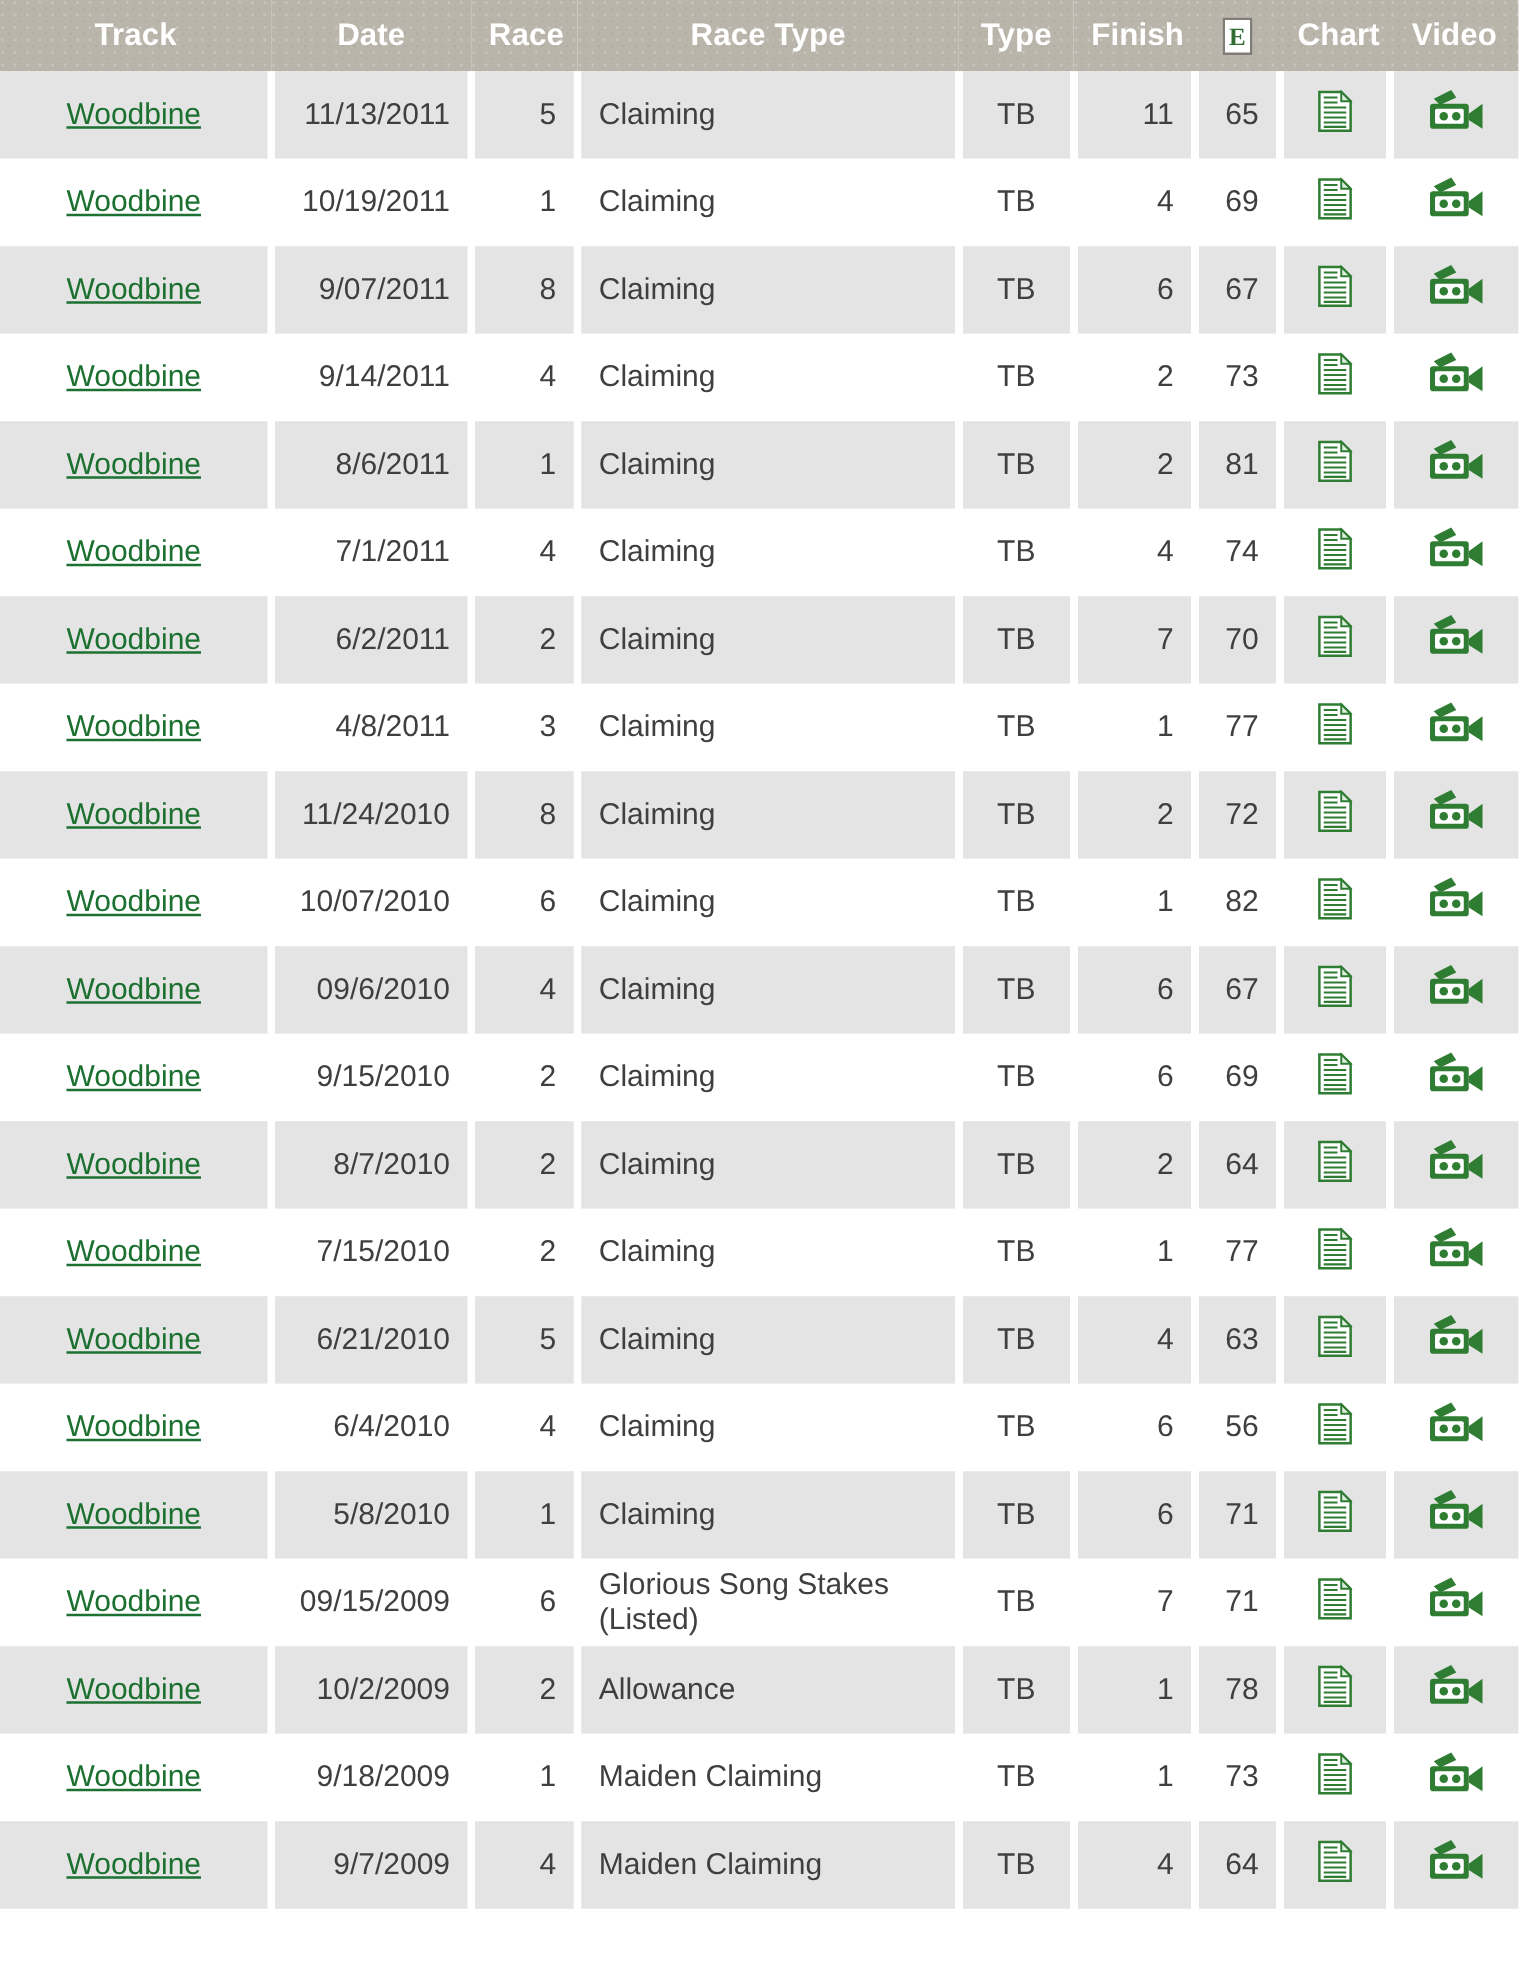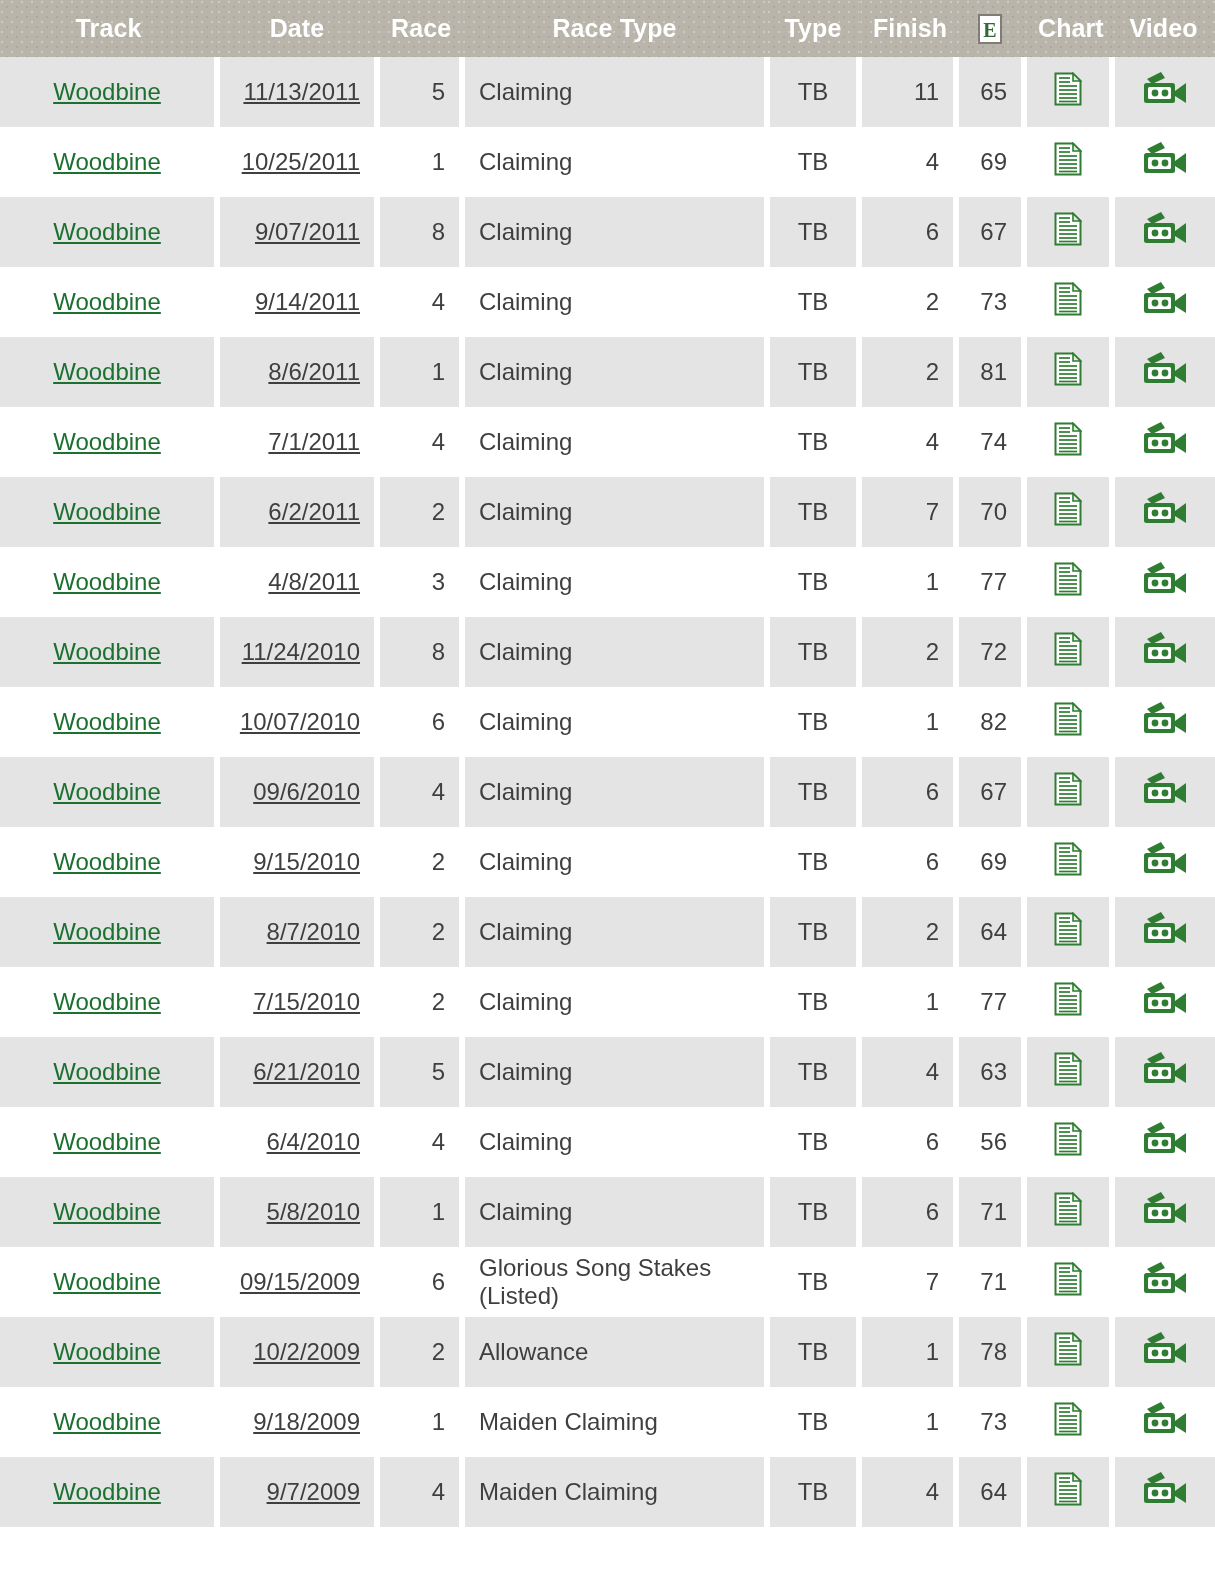--- a/index.html
+++ b/index.html
@@ -79,21 +79,21 @@
 
   tbody tr.row-even td { box-shadow: none; }
 
   
   tbody tr.row-odd td {
     background-clip: padding-box;
   }
 
   
   .c-track   { text-align: center; }
-  .c-date    { text-align: right; text-decoration: underline; }
+  .c-date    { text-align: right; }
   .c-race    { text-align: right; }
   .c-type    { text-align: left; }
   .c-breed   { text-align: center; }
   .c-finish  { text-align: right; }
   .c-e       { text-align: right; }
   .c-chart   { text-align: center; }
   .c-video   { text-align: center; }
 
   a.track-link {
     color: #1c7030;
@@ -178,21 +178,21 @@
           <rect x="7" y="16" width="23" height="12" rx="1.5" fill="#ffffff"></rect>
           <circle cx="14" cy="22" r="3.4" fill="#2f7d32"></circle>
           <circle cx="24" cy="22" r="3.4" fill="#2f7d32"></circle>
         </svg>
       </span>
     </td>
   </tr>
 
   <tr class="row-even">
     <td class="c-track"><a class="track-link" href="#">Woodbine</a></td>
-    <td class="c-date">10/25/2011</td>
+    <td class="c-date">10/19/2011</td>
     <td class="c-race">1</td>
     <td class="c-type">Claiming</td>
     <td class="c-breed">TB</td>
     <td class="c-finish">4</td>
     <td class="c-e">69</td>
     <td class="c-chart">
       <span class="icon-btn">
         <svg width="28" height="34" viewBox="0 0 28 34" aria-hidden="true">
           <path d="M1.5 1.5 H19 L26.5 9 V32.5 H1.5 Z" fill="#ffffff" stroke="#2f7d32" stroke-width="2"></path>
           <path d="M19 1.5 V9 H26.5 Z" fill="#dfeedf" stroke="#2f7d32" stroke-width="1.6"></path>

